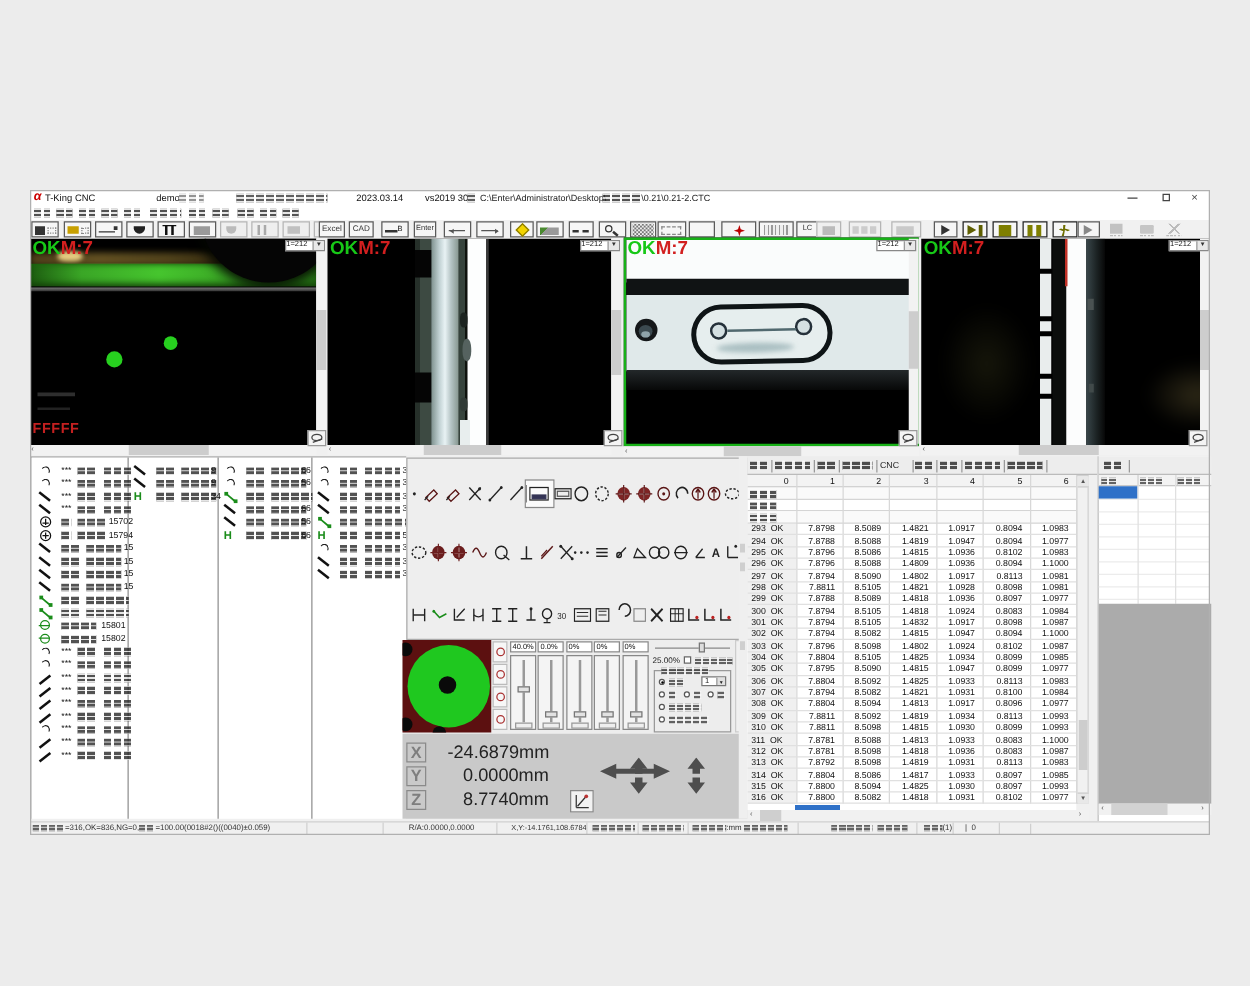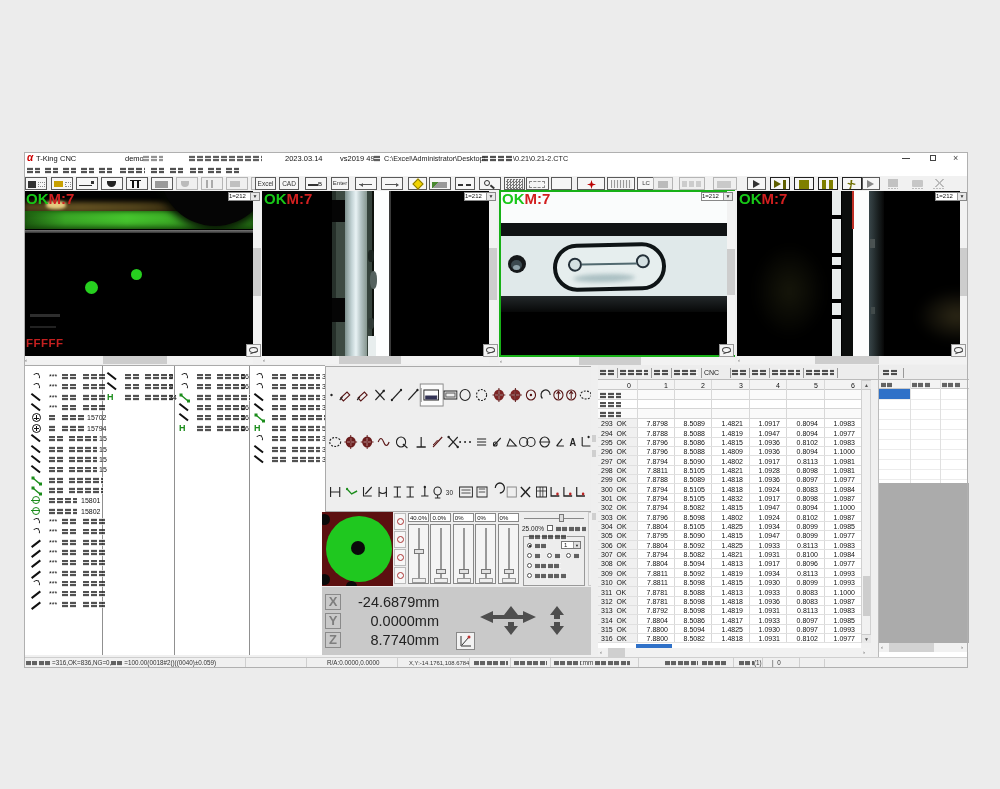--- a/index.html
+++ b/index.html
@@ -42,23 +42,23 @@
 <div id="page">
 <div id="win">
 <div id="titlebar">
 <span class="abs" style="left:3px;top:1px;color:#c00;font-size:10px;font-weight:bold;font-style:italic;line-height:10px">α</span>
 <span class="abs" style="left:12px;top:2px;font-size:7.5px;color:#111">T-King</span>
 <span class="abs" style="left:36px;top:2px;font-size:7.5px;color:#111">CNC</span>
 <span class="abs" style="left:101px;top:2px;font-size:7.5px;color:#111">demo</span>
 <span class="zh abs" style="left:119px;top:3px;width:20px;color:#777"></span>
 <span class="zh abs" style="left:165px;top:3px;width:73px;color:#333"></span>
 <span class="abs" style="left:261px;top:2px;font-size:7.5px;color:#111">2023.03.14</span>
-<span class="abs" style="left:316px;top:2px;font-size:7.5px;color:#111">vs2019 49</span>
+<span class="abs" style="left:316px;top:2px;font-size:7.5px;color:#111">vs2019 30</span>
         <span class="zh abs" style="left:350px;top:3px;width:7px;color:#333"></span>
-<span class="abs" style="left:360px;top:2px;font-size:7.2px;color:#222">C:\Excel\Administrator\Desktop\</span>
+<span class="abs" style="left:360px;top:2px;font-size:7.2px;color:#222">C:\Enter\Administrator\Desktop\</span>
         <span class="zh abs" style="left:458px;top:3px;width:30px;color:#222"></span>
         <span class="abs" style="left:489px;top:2px;font-size:7.2px;color:#222">\0.21\0.21-2.CTC</span>
 <span class="abs" style="left:878px;top:6px;width:8px;height:1.2px;background:#444"></span>
 <span class="abs" style="left:906px;top:2.5px;width:6px;height:6px;border:1px solid #444"></span>
 <span class="abs" style="left:929px;top:1px;font-size:9px;color:#444;font-weight:normal">×</span>
 </div>
 <div id="menubar">
 <span class="zh abs" style="left:3px;top:3px;width:13px;color:#222"></span>
 <span class="zh abs" style="left:21px;top:3px;width:13px;color:#222"></span>
 <span class="zh abs" style="left:39px;top:3px;width:13px;color:#222"></span>

